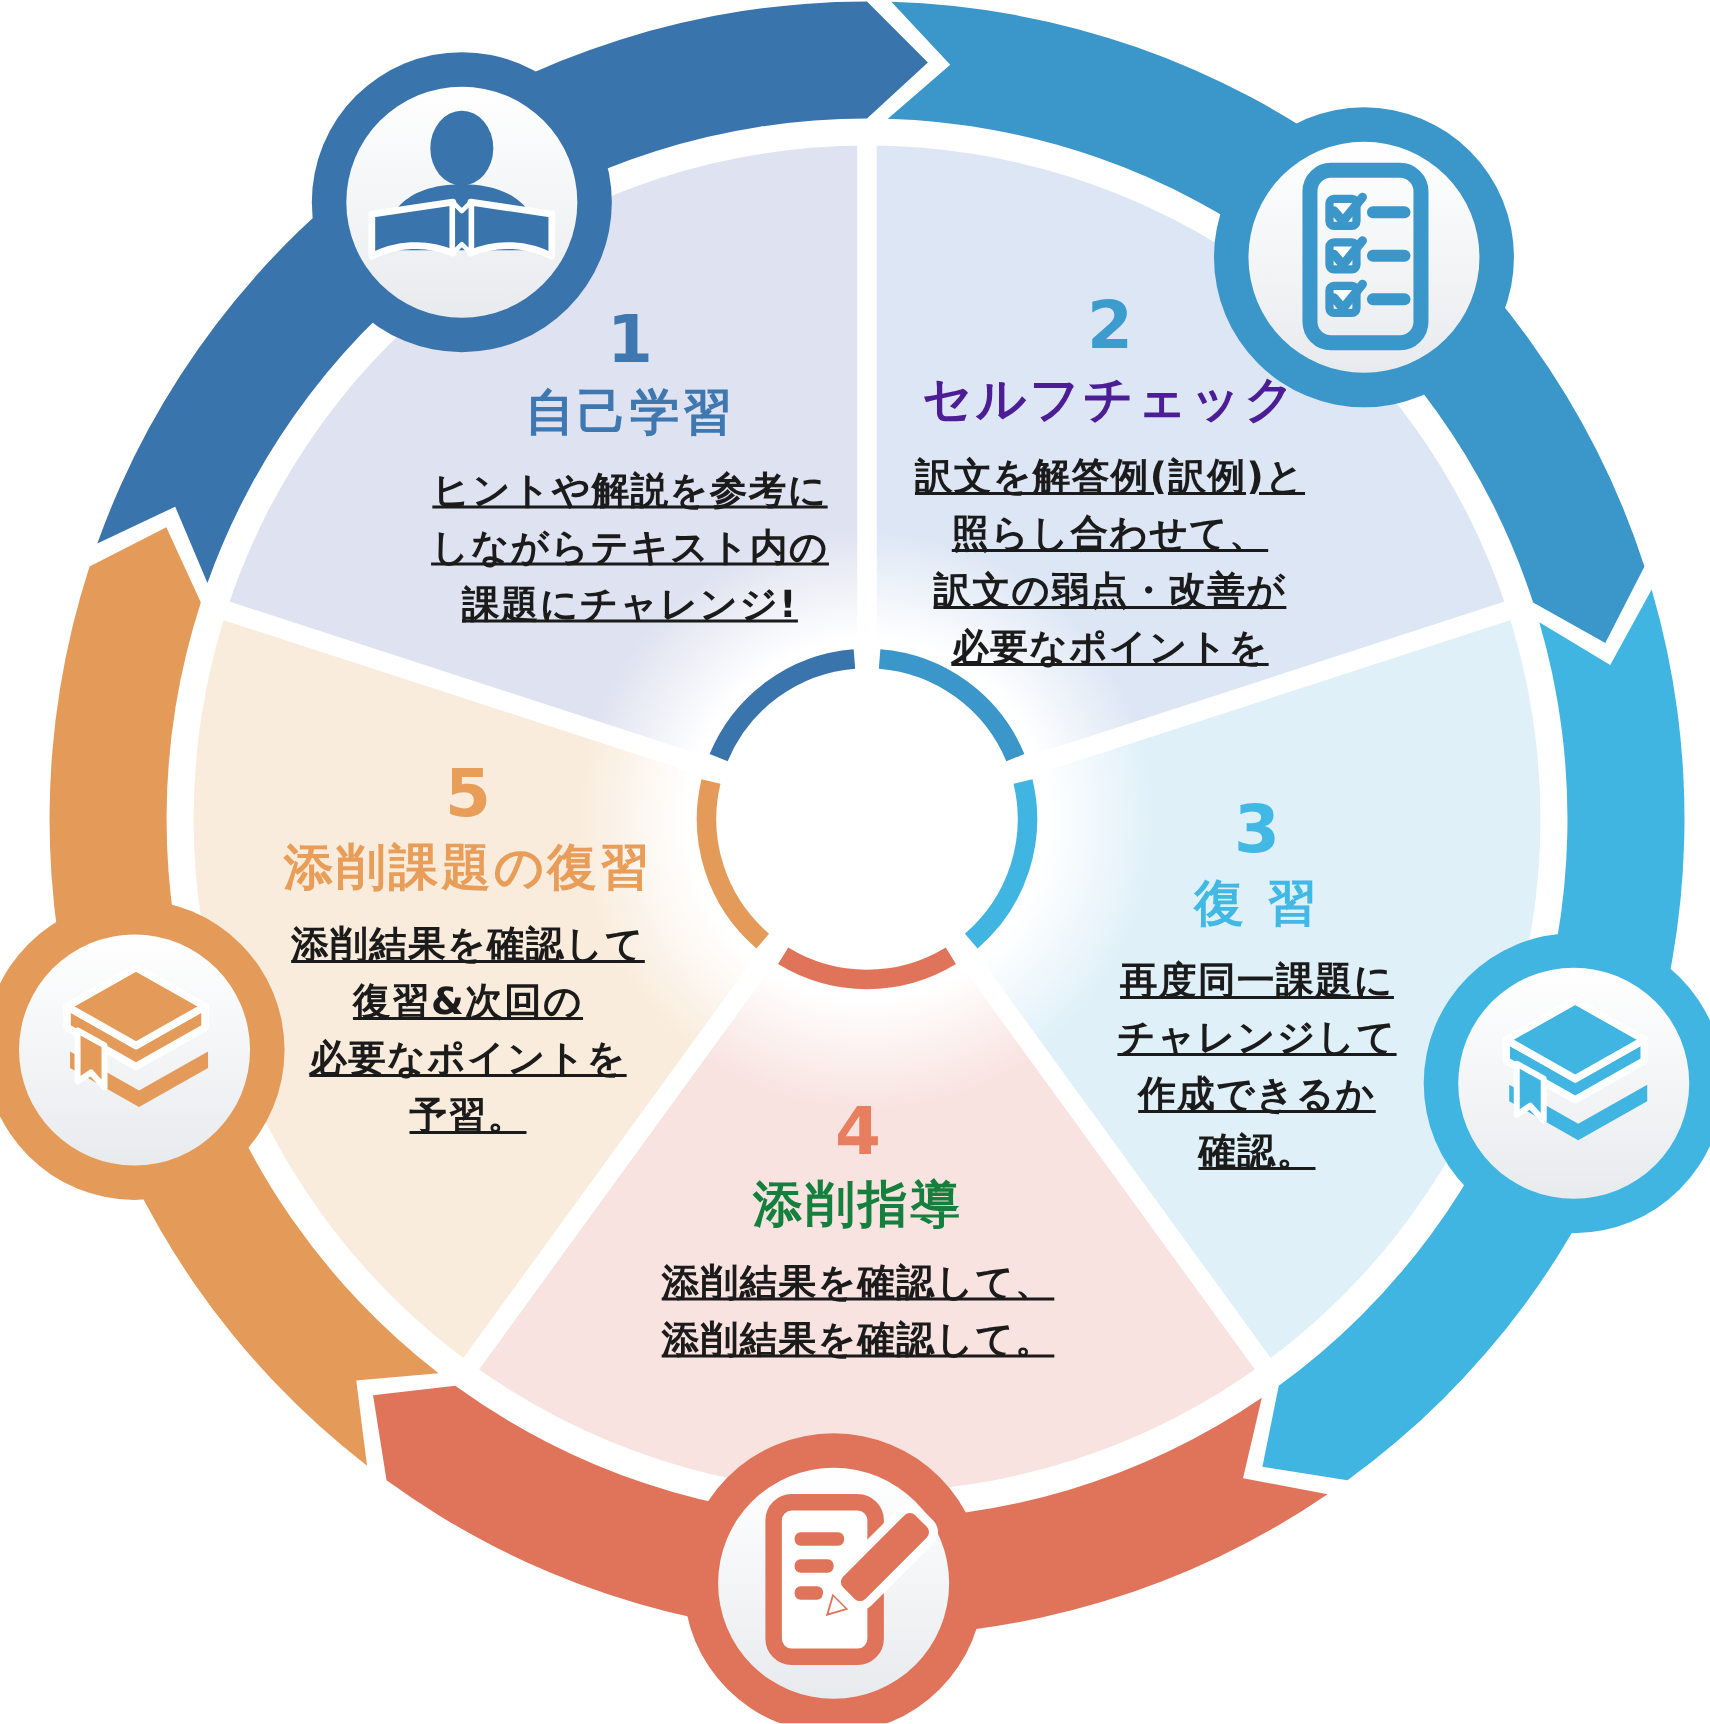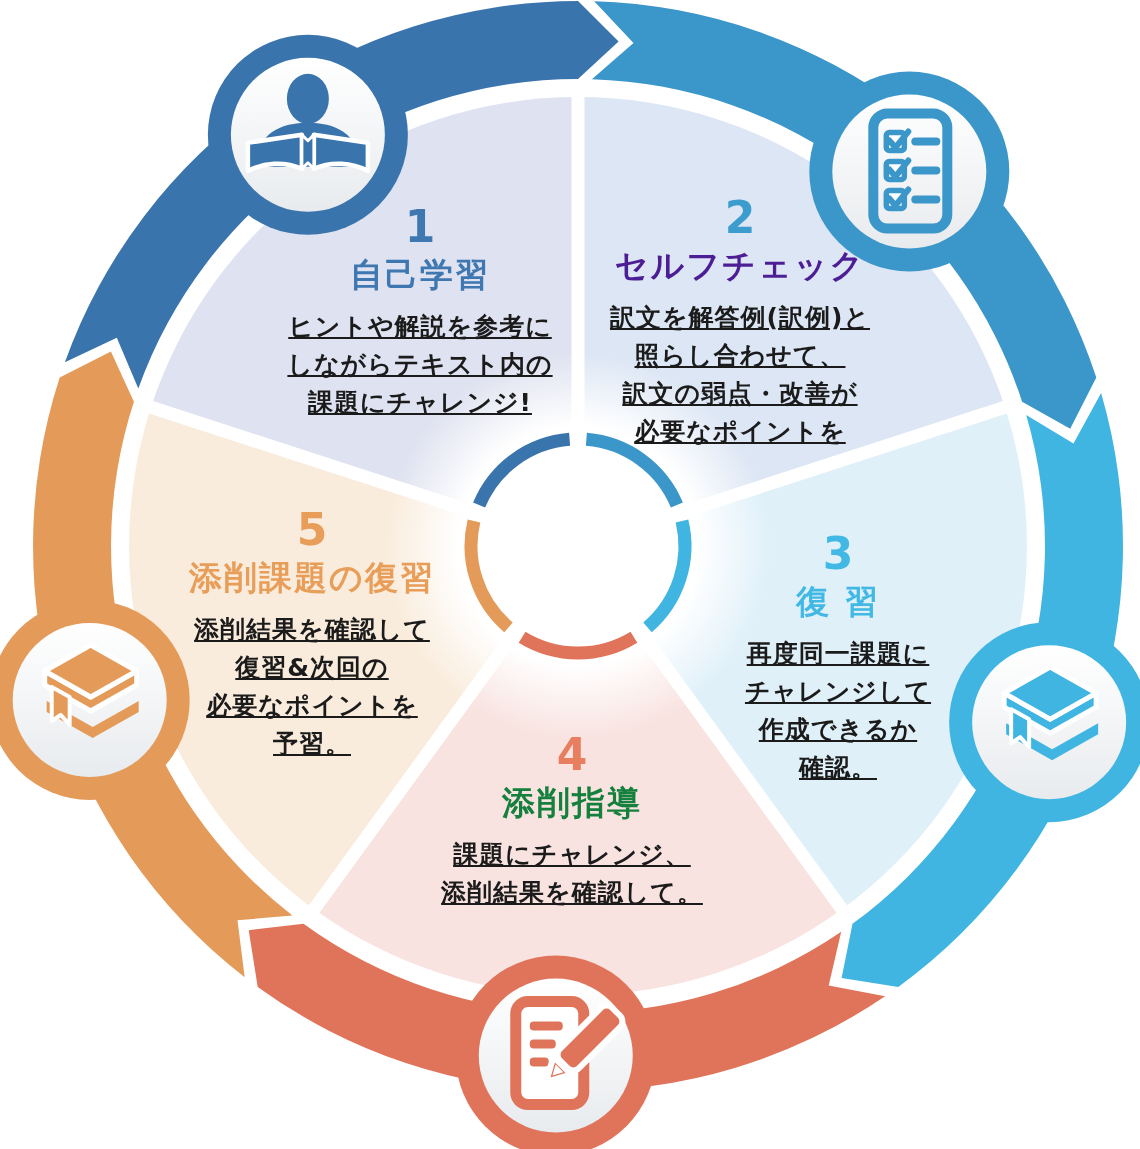--- a/index.html
+++ b/index.html
@@ -173,21 +173,21 @@
         <div>再度同一課題に</div>
         <div>チャレンジして</div>
         <div>作成できるか</div>
         <div>確認。</div>
       </div>
   </div>
   <div class="step s4">
     <div class="step-number" style="color: rgb(232, 126, 96);">4</div>
     <div class="step-heading" style="color: #15803d;">添削指導</div>
     <div class="step-body">
-        <div>課題にチャレンジ、</div>
+        <div>添削結果を確認して、</div>
         <div>添削結果を確認して。</div>
       </div>
   </div>
   <div class="step s5">
     <div class="step-number" style="color: rgb(232, 157, 88);">5</div>
     <div class="step-heading" style="color: rgb(232, 157, 88);">添削課題の復習</div>
     <div class="step-body">
         <div>添削結果を確認して</div>
         <div>復習&amp;次回の</div>
         <div>必要なポイントを</div>

